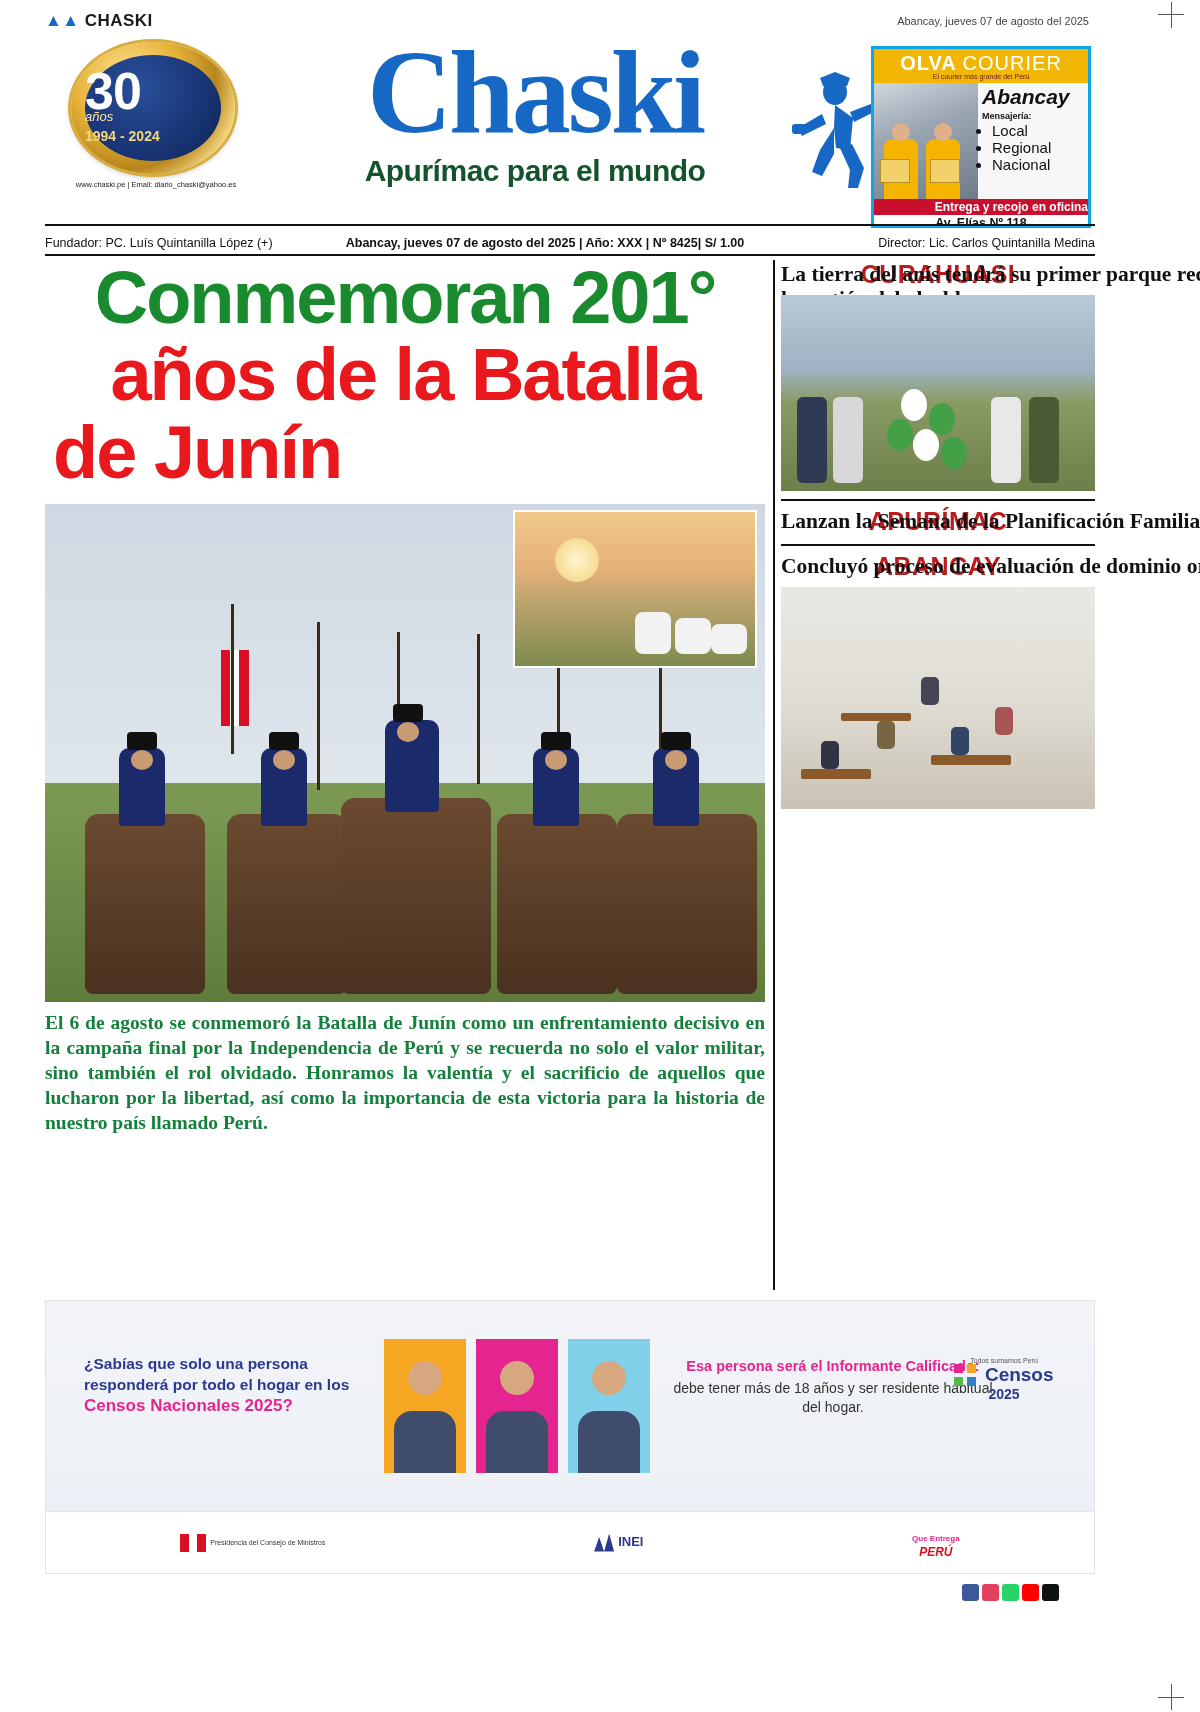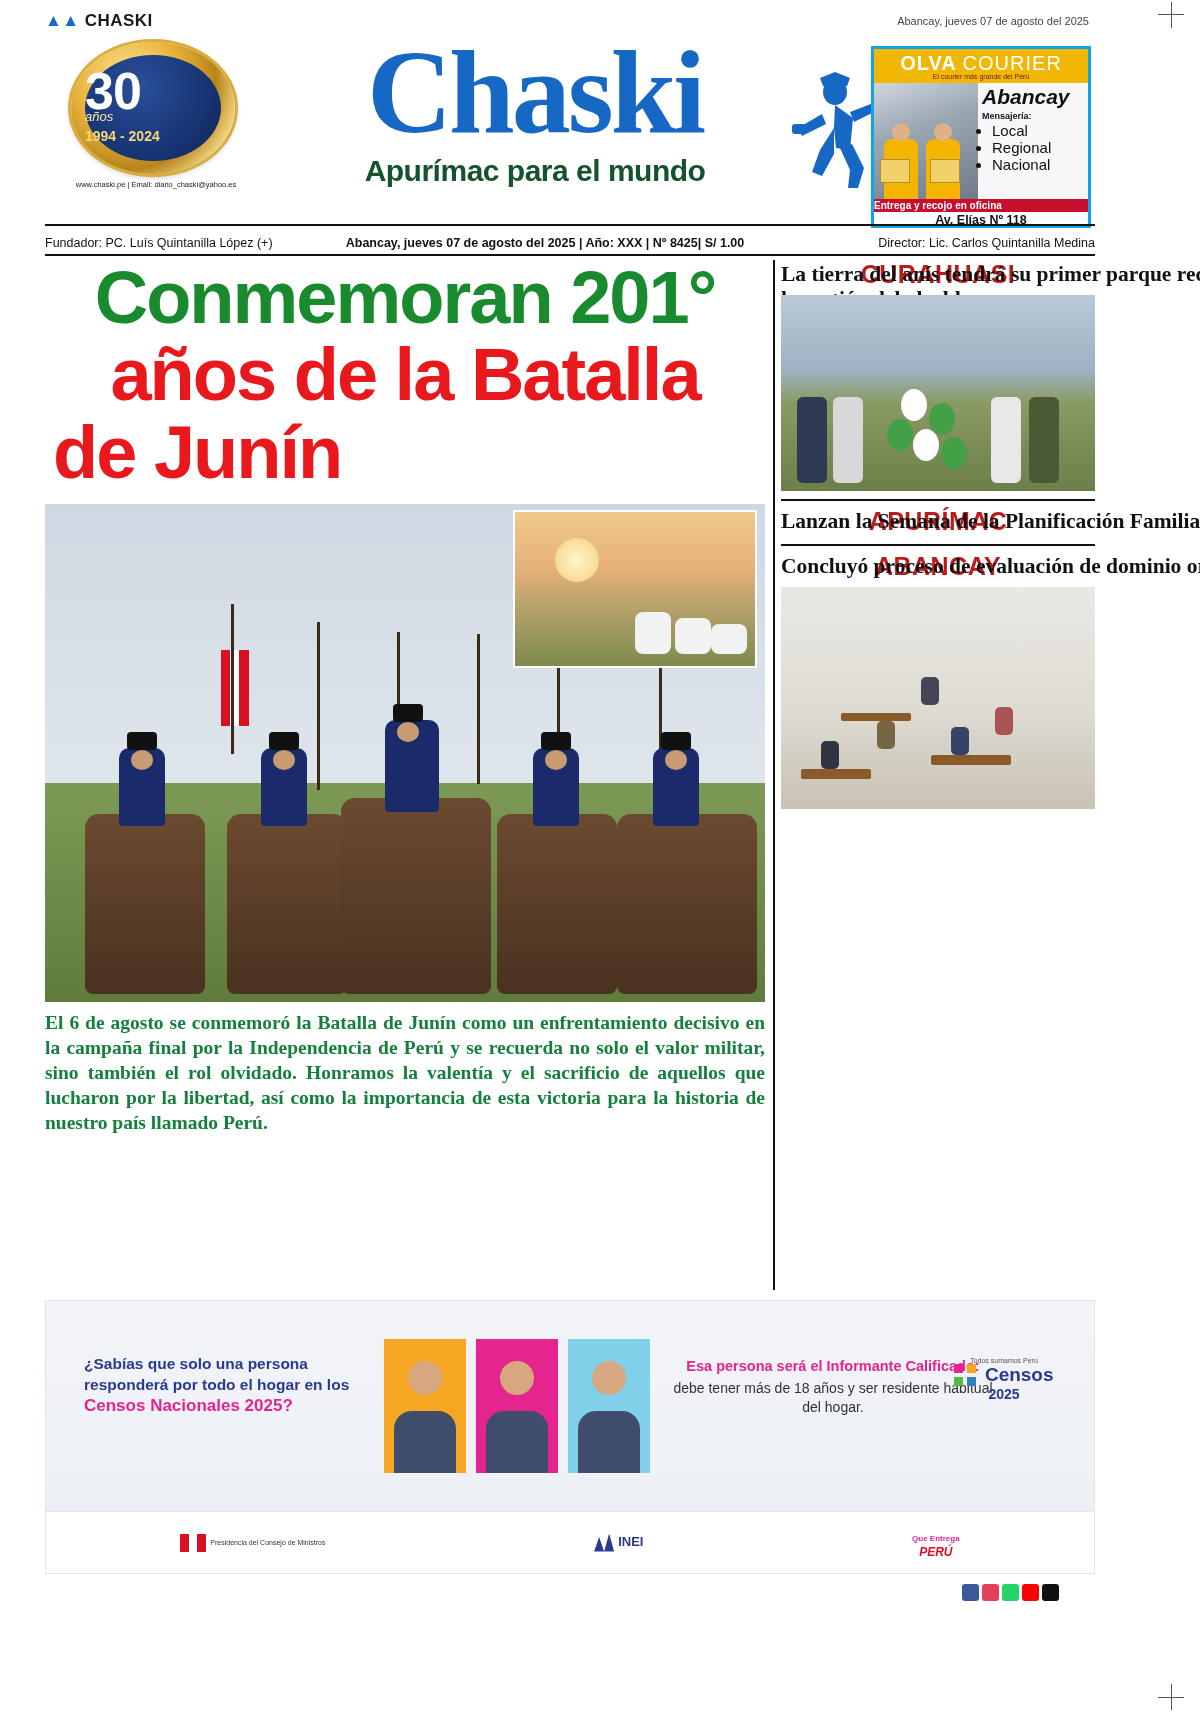--- a/index.html
+++ b/index.html
@@ -117,22 +117,22 @@
     bottom:16px;
   }
   .olva-photo .b1 { left:6px; }
   .olva-photo .b2 { left:56px; }
   .olva-txt { position:absolute; left:108px; top:2px; width:108px; }
   .olva-txt .city { font-size:21px; font-weight:bold; color:#111; font-style:italic; }
   .olva-txt .msg { font-size:9px; font-weight:bold; color:#111; margin-top:2px; }
   .olva-txt ul { margin:1px 0 0 10px; padding:0; }
   .olva-txt li { font-size:15px; color:#111; font-weight:normal; }
   .olva-foot1 {
-    background:#c8102e; color:#fff; font-size:10px; font-weight:bold;
-    text-align:left; padding:1px 0;
+    background:#c8102e; color:#fff; font-size:12px; font-weight:bold;
+    text-align:right; padding:1px 0;
   }
   .olva-foot2 {
     background:#ffffff; text-align:center; font-size:12.5px; font-weight:bold; color:#111;
     line-height:14px; padding-top:1px;
   }
 
   
   .rule { position:absolute; left:0; width:1050px; height:2px; background:#111; }
   .folio {
     position:absolute; left:0; top:222px; width:1050px; height:26px;

